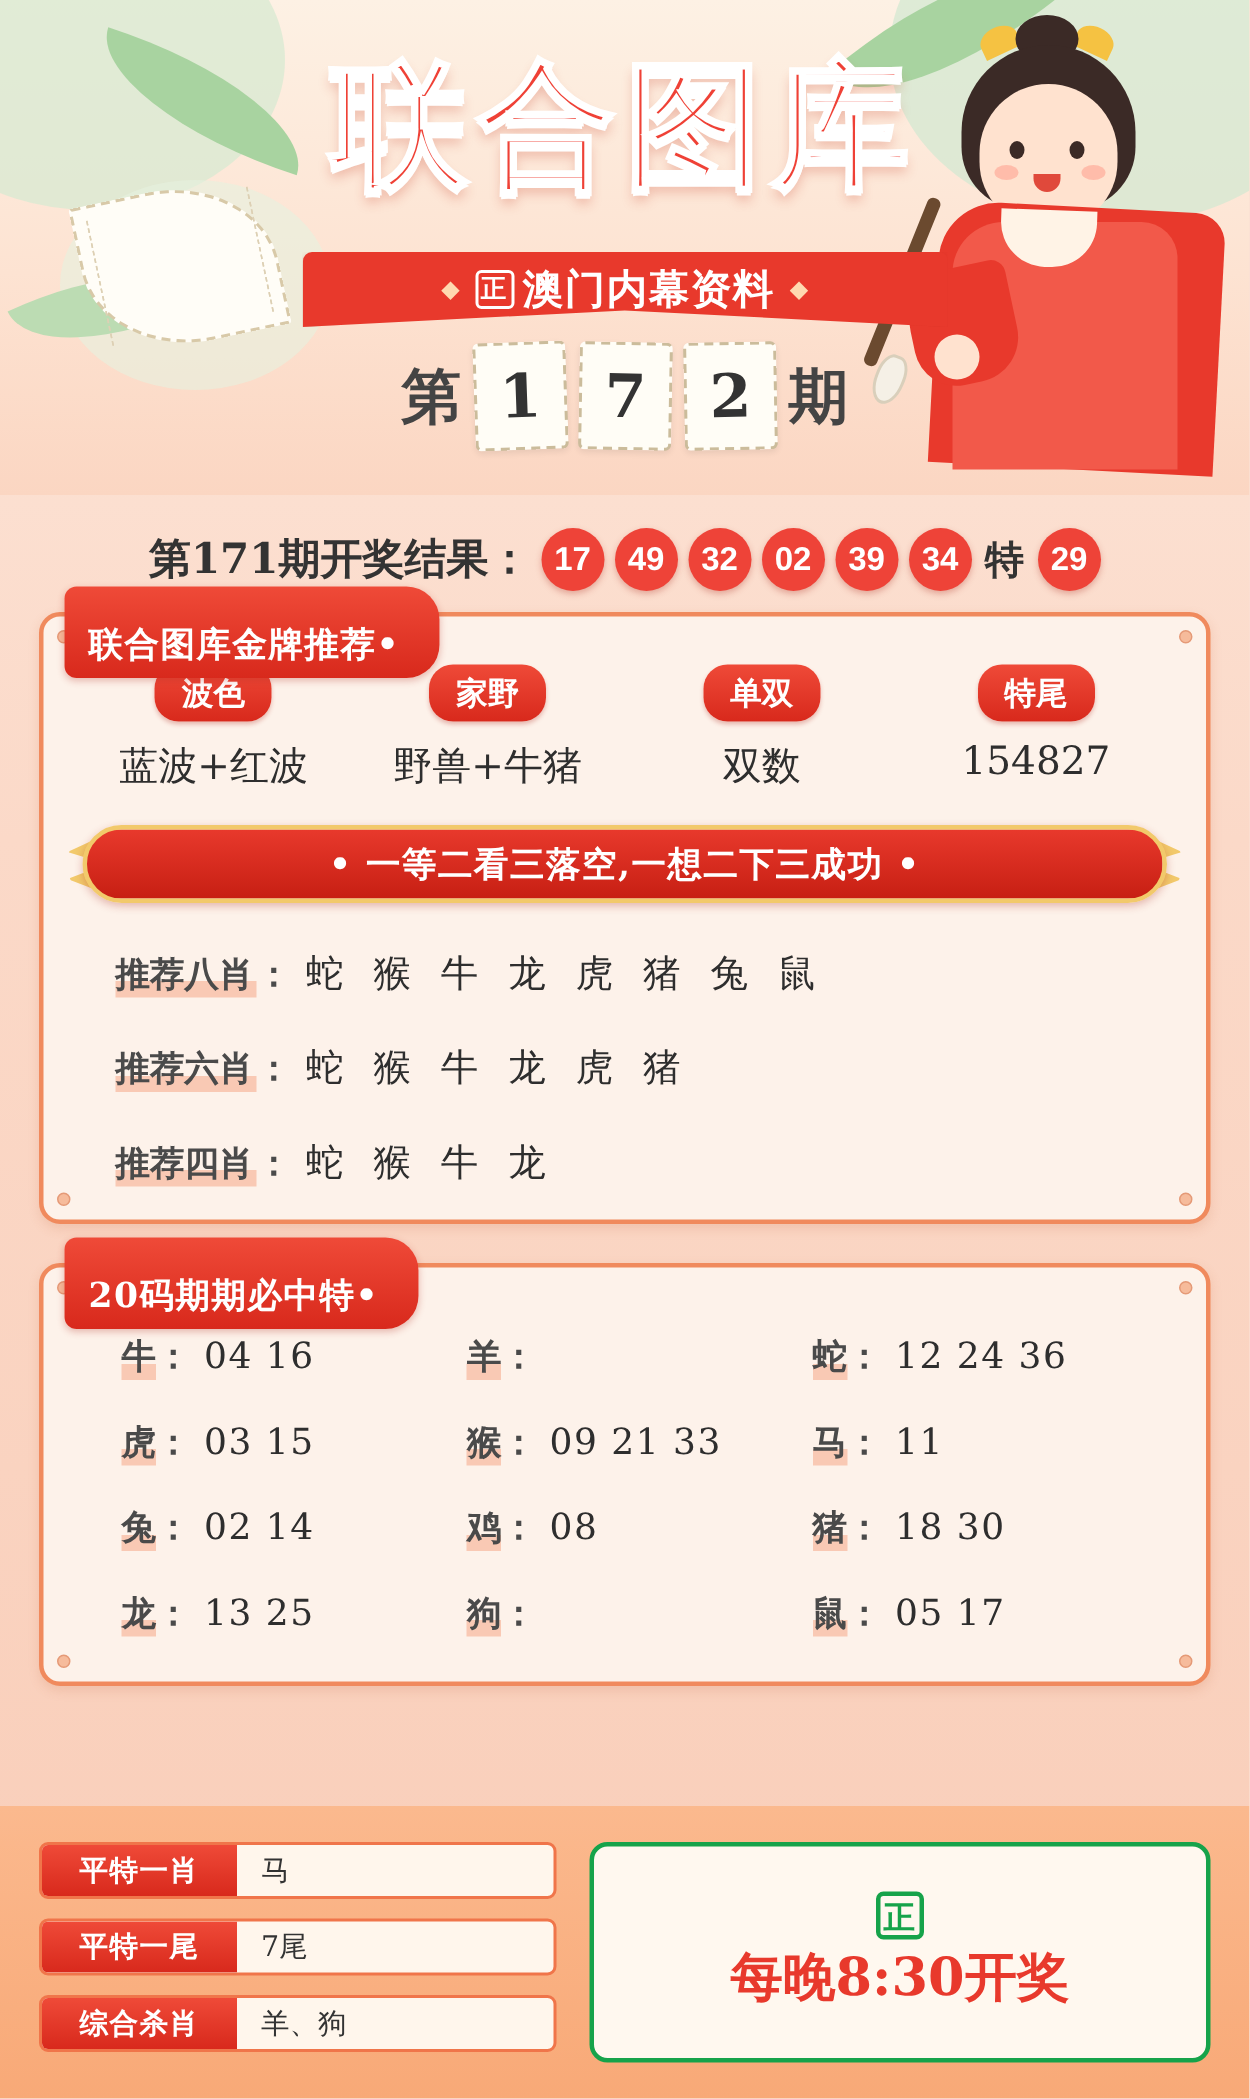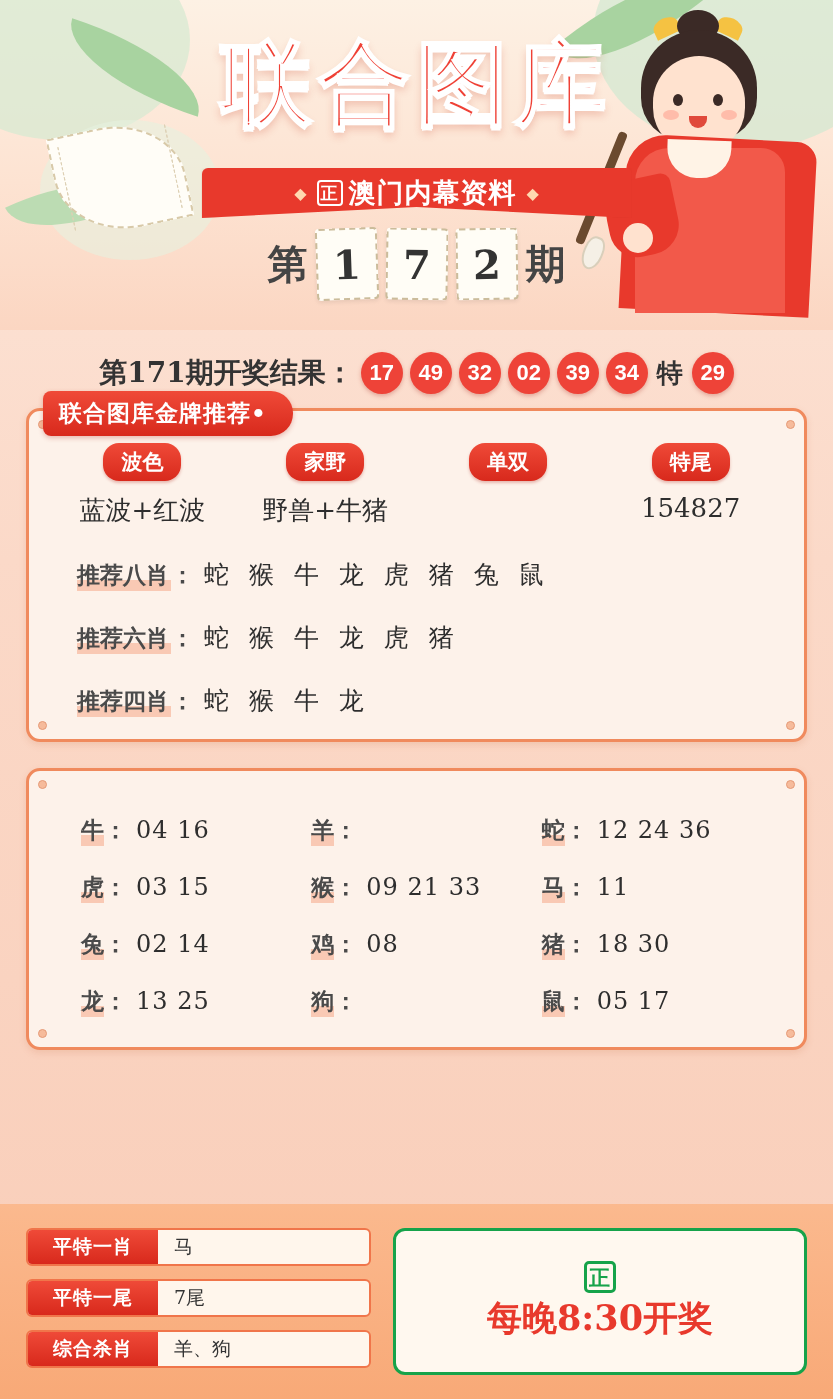--- a/index.html
+++ b/index.html
@@ -164,21 +164,21 @@
   }
   .screw.tl { left: 9px; top: 9px; } .screw.tr { right: 9px; top: 9px; }
   .screw.bl { left: 9px; bottom: 9px; } .screw.br { right: 9px; bottom: 9px; }
 
   .panel-tag {
     position: absolute; left: 14px; top: -20px;
     background: linear-gradient(180deg,#ef4a38,#d8291c);
     color: #fff;
     font-family: "DejaVu Serif", serif;
     font-size: 23px; font-weight: bold;
-    padding: 7px 26px 7px 16px;
+    padding: 23px 26px 7px 16px;
     border-radius: 8px 22px 22px 8px;
     letter-spacing: 1px;
     box-shadow: 0 2px 5px rgba(180,50,40,.3);
     white-space: nowrap;
   }
 
   .panel-body { padding: 32px 22px 22px 22px; }
 
   
   .cat-row { display: flex; justify-content: space-around; text-align: center; }
@@ -371,27 +371,33 @@
         <div class="cat-col">
           <div class="cat-badge">波色</div>
           <div class="cat-val">蓝波+红波</div>
         </div>
         <div class="cat-col">
           <div class="cat-badge">家野</div>
           <div class="cat-val">野兽+牛猪</div>
         </div>
         <div class="cat-col">
           <div class="cat-badge">单双</div>
+          <div class="cat-val">双数</div>
         </div>
         <div class="cat-col">
           <div class="cat-badge">特尾</div>
           <div class="cat-val">154827</div>
         </div>
       </div>
 
+      <div class="slogan-wrap">
+        <div class="slogan-ear l"></div>
+        <div class="slogan-ear r"></div>
+        <div class="slogan">• 一等二看三落空,一想二下三成功 •</div>
+      </div>
 
       <div class="pick-row">
         <span class="pick-label">推荐八肖</span>
         <span class="pick-colon">：</span>
         <span class="pick-vals">蛇 猴 牛 龙 虎 猪 兔 鼠</span>
       </div>
       <div class="pick-row">
         <span class="pick-label">推荐六肖</span>
         <span class="pick-colon">：</span>
         <span class="pick-vals">蛇 猴 牛 龙 虎 猪</span>
@@ -402,20 +408,21 @@
         <span class="pick-vals">蛇 猴 牛 龙</span>
       </div>
     </div>
   </div>
 
   <div class="panel">
     <div class="screw tl"></div>
     <div class="screw tr"></div>
     <div class="screw bl"></div>
     <div class="screw br"></div>
+    <div class="panel-tag">20码期期必中特•</div>
 
     <div class="panel-body">
       <div class="code-grid">
         <div class="code-cell">
           <span class="code-zod">牛</span>
           <span class="code-colon">：</span>
           <span class="code-nums">04 16</span>
         </div>
         <div class="code-cell">
           <span class="code-zod">羊</span>

